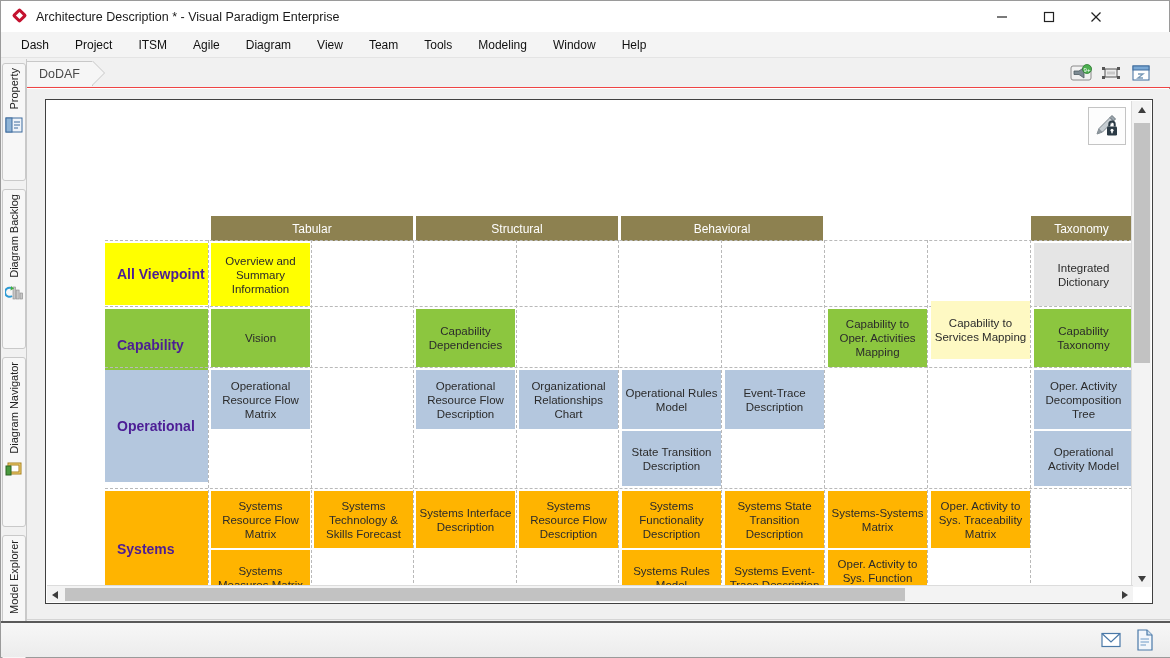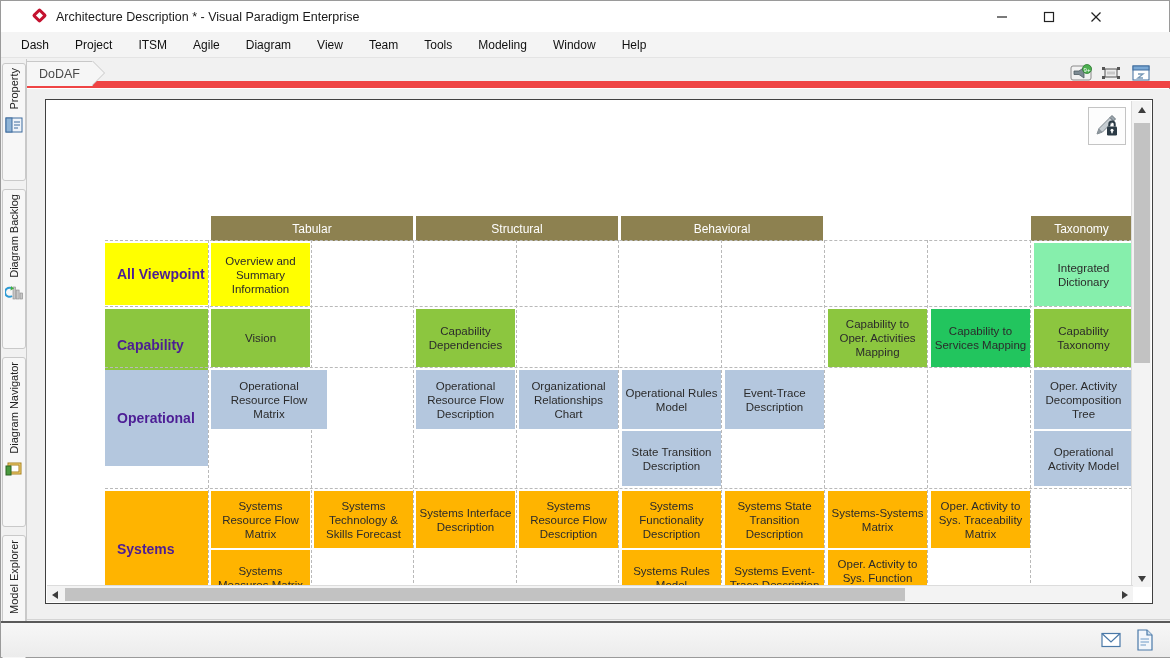--- a/index.html
+++ b/index.html
@@ -13,21 +13,21 @@
     position: relative;
     width: 1170px; height: 658px;
     background: #ffffff;
     border: 1px solid #9a9a9a;
   }
 
   
   .titlebar {
     position: absolute; left: 0; top: 0; width: 1118px; height: 31px;
     background: #ffffff;
-    display: flex; align-items: center; padding-left: 20px;
+    display: flex; align-items: center;
   }
   .title-diamond {
     margin-left: 10px; width: 16px; height: 16px; position: relative;
   }
   .title-diamond::before {
     content: ""; position: absolute; left: 3px; top: 1px;
     width: 11px; height: 11px; background: #c4122f;
     transform: rotate(45deg); border-radius: 2px;
   }
   .title-diamond::after {
@@ -52,21 +52,21 @@
     border-bottom: 1px solid #e4e4e4;
   }
   .menu-item {
     font-size: 12px; color: #111; padding: 3px 13px; white-space: nowrap;
   }
   .menu-item:first-child { margin-left: 7px; }
 
   
   .tabstrip {
     position: absolute; left: 0; top: 57px; width: 1170px; height: 30px;
-    background: #f1f1f1; border-bottom: 7px solid #ef4444;
+    background: #f1f1f1; border-bottom: 1px solid #ef4444;
   }
   .doc-tab {
     position: absolute; left: 25px; top: 3px; height: 25px;
     background: #f6f6f6; border: 1px solid #c8c8c8; border-bottom: none;
     display: flex; align-items: center; padding: 0 12px 0 12px;
     font-size: 12.5px; color: #4a4a4a;
   }
   .doc-tab::after {
     content: ""; position: absolute; right: -12px; top: -1px;
     width: 0; height: 0;
@@ -328,49 +328,49 @@
             <div class="vsep" style="left: 983px; top: 139px; height: 488px;"></div>
             <div class="hsep" style="left: 58px; top: 139px; width: 1062px;"></div>
             <div class="rowlabel" style="left: 58px; top: 142px; width: 103px; height: 62px; background: rgb(255, 255, 0);">
               <span>All Viewpoint</span>
             </div>
             <div class="hsep" style="left: 58px; top: 205px; width: 1062px;"></div>
             <div class="rowlabel" style="left: 58px; top: 208px; width: 103px; height: 72px; background: rgb(140, 198, 63);">
               <span>Capability</span>
             </div>
             <div class="hsep" style="left: 58px; top: 266px; width: 1062px;"></div>
-            <div class="rowlabel" style="left: 58px; top: 269px; width: 103px; height: 96px; background: rgb(180, 199, 222);">
+            <div class="rowlabel" style="left: 58px; top: 269px; width: 103px; height: 112px; background: rgb(180, 199, 222);">
               <span>Operational</span>
             </div>
             <div class="hsep" style="left: 58px; top: 387px; width: 1062px;"></div>
             <div class="rowlabel" style="left: 58px; top: 390px; width: 103px; height: 115px; background: rgb(255, 180, 0);">
               <span>Systems</span>
             </div>
             <div class="cell" style="left: 164px; top: 142px; width: 99px; height: 63px; background: rgb(255, 255, 0);">
               <span>Overview and Summary Information</span>
             </div>
-            <div class="cell" style="left: 987px; top: 142px; width: 99px; height: 63px; background: #86efac;">
+            <div class="cell" style="left: 987px; top: 142px; width: 99px; height: 63px; background: #e5e5e5;">
               <span>Integrated Dictionary</span>
             </div>
             <div class="cell" style="left: 164px; top: 208px; width: 99px; height: 58px; background: rgb(140, 198, 63);">
               <span>Vision</span>
             </div>
             <div class="cell" style="left: 369px; top: 208px; width: 99px; height: 58px; background: rgb(140, 198, 63);">
               <span>Capability Dependencies</span>
             </div>
             <div class="cell" style="left: 781px; top: 208px; width: 99px; height: 58px; background: rgb(140, 198, 63);">
               <span>Capability to Oper. Activities Mapping</span>
             </div>
-            <div class="cell" style="left: 884px; top: 208px; width: 99px; height: 58px; background: #22c55e;">
+            <div class="cell" style="left: 884px; top: 200px; width: 99px; height: 58px; background: #fef9c3;">
               <span>Capability to Services Mapping</span>
             </div>
             <div class="cell" style="left: 987px; top: 208px; width: 99px; height: 58px; background: rgb(140, 198, 63);">
               <span>Capability Taxonomy</span>
             </div>
-            <div class="cell" style="left: 164px; top: 269px; width: 116px; height: 59px; background: rgb(180, 199, 222);">
+            <div class="cell" style="left: 164px; top: 269px; width: 99px; height: 59px; background: rgb(180, 199, 222);">
               <span>Operational Resource Flow Matrix</span>
             </div>
             <div class="cell" style="left: 369px; top: 269px; width: 99px; height: 59px; background: rgb(180, 199, 222);">
               <span>Operational Resource Flow Description</span>
             </div>
             <div class="cell" style="left: 472px; top: 269px; width: 99px; height: 59px; background: rgb(180, 199, 222);">
               <span>Organizational Relationships Chart</span>
             </div>
             <div class="cell" style="left: 575px; top: 269px; width: 99px; height: 59px; background: rgb(180, 199, 222);">
               <span>Operational Rules Model</span>

